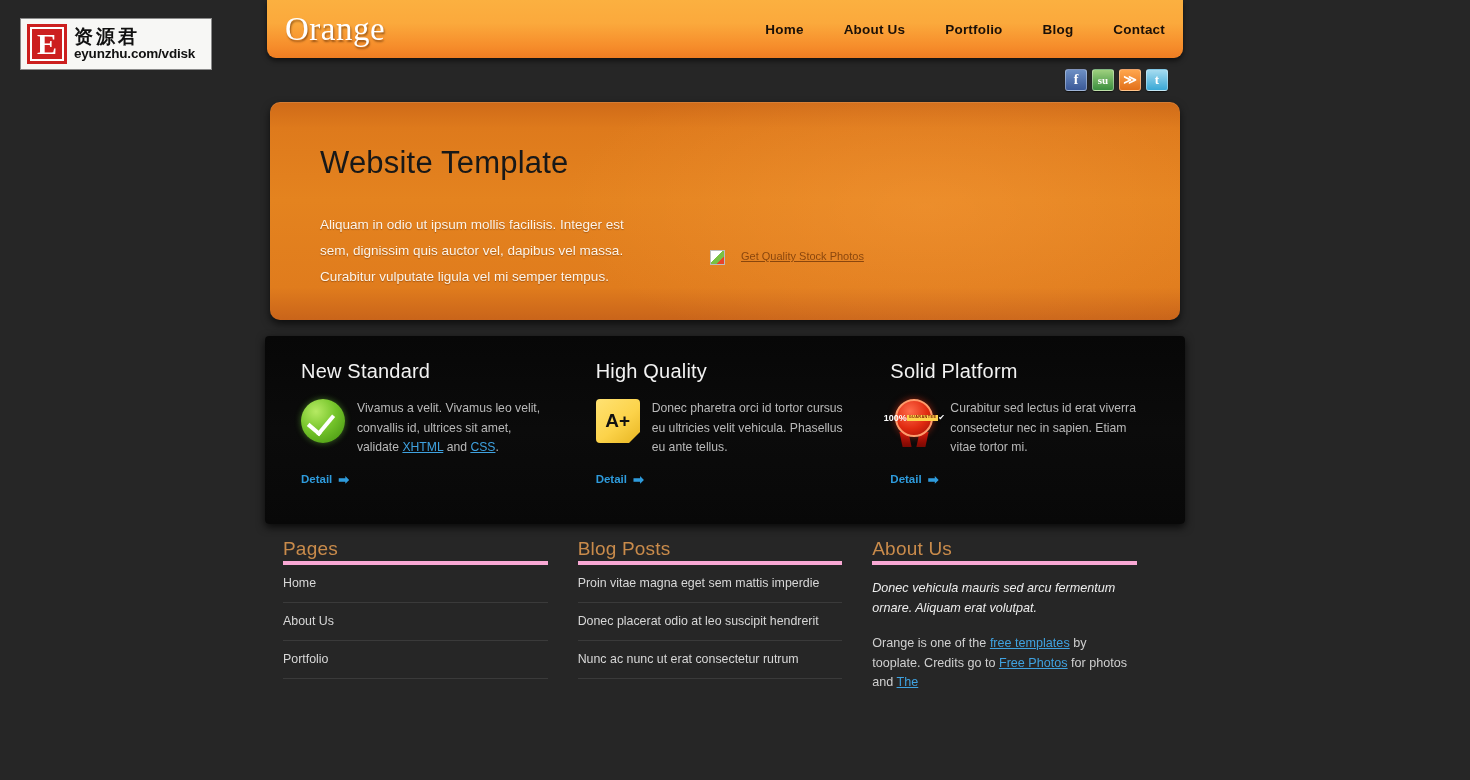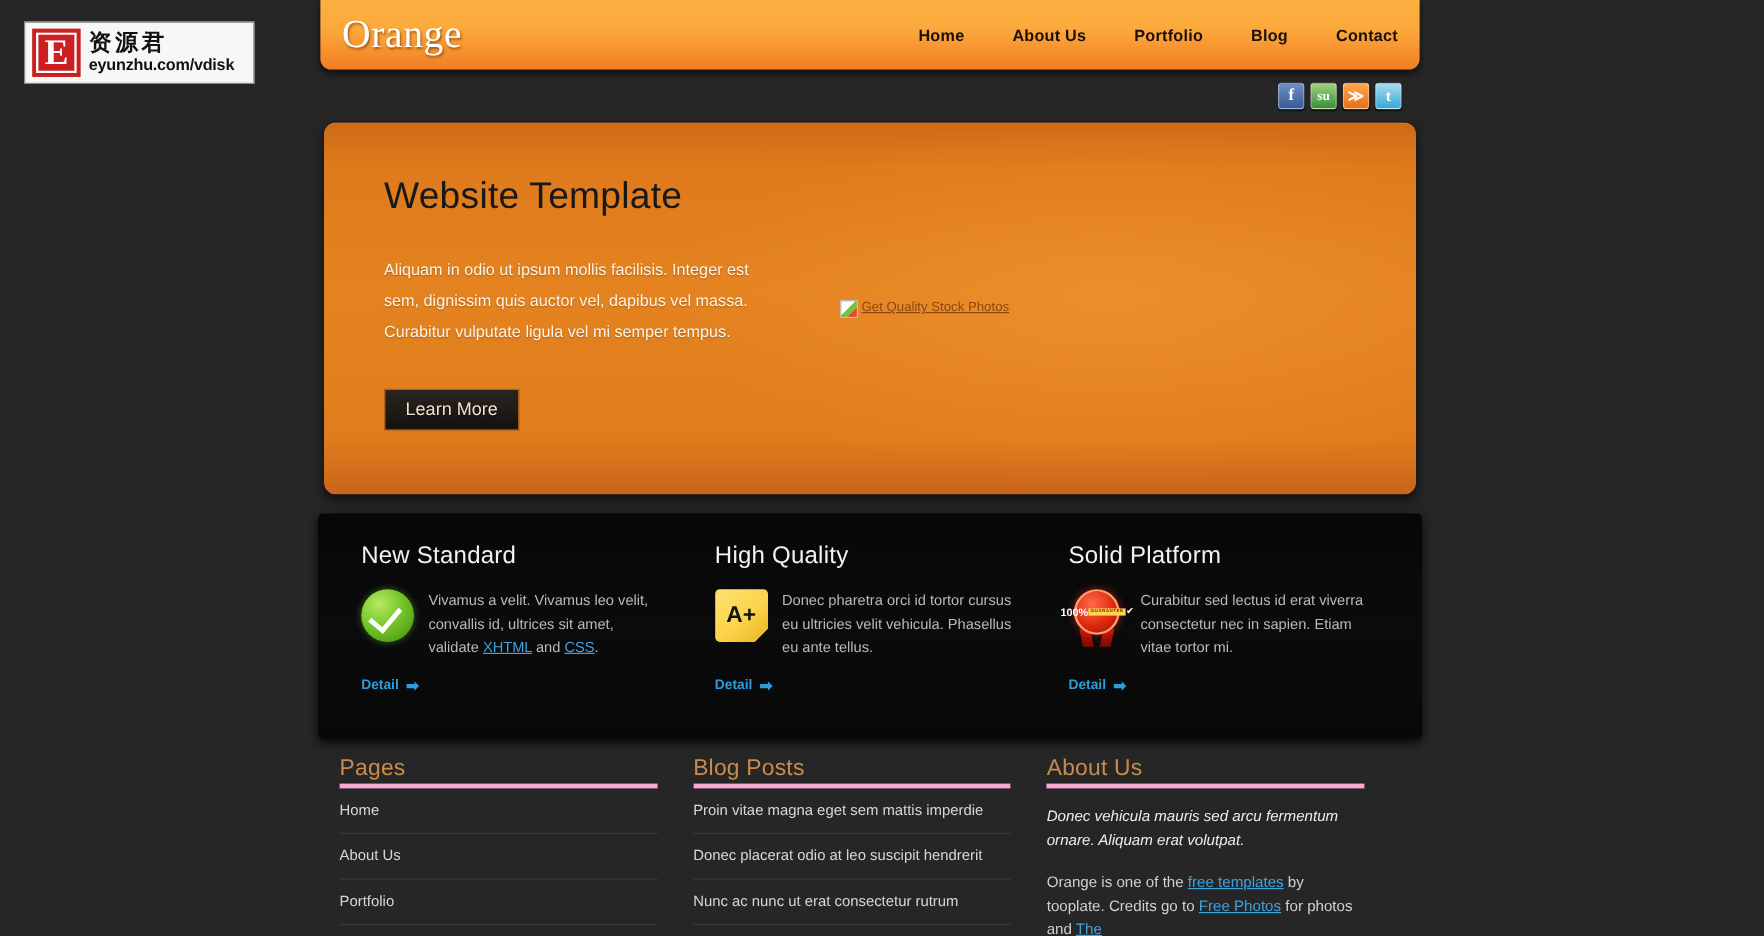--- a/index.html
+++ b/index.html
@@ -83,21 +83,21 @@
     border:1px solid rgba(255,255,255,.35);
   }
   .sic-fb{ background:linear-gradient(to bottom,#6d8fc4,#3b5998); }
   .sic-su{ background:linear-gradient(to bottom,#9ed07e,#3b8f3f); font-size:11px; }
   .sic-rss{ background:linear-gradient(to bottom,#ffa64d,#e2701a); font-size:13px; }
   .sic-tw{ background:linear-gradient(to bottom,#a6dcf0,#3aa8d6); font-size:13px; }
 
   
   .banner{
     position:relative;
-    height:310px; margin:0 5px;
+    height:218px; margin:0 5px;
     border-radius:10px;
     background:
       radial-gradient(ellipse 520px 220px at 72% 48%, rgba(255,165,70,0.32) 0%, rgba(255,165,70,0) 70%),
       linear-gradient(to bottom,#cf6a18 0%,#de7a1c 12%,#e4831f 45%,#e07c1d 85%,#c9641a 100%);
     box-shadow:0 4px 9px rgba(0,0,0,0.65), inset 0 1px 0 rgba(255,255,255,0.12);
     overflow:hidden;
   }
   .banner-title{
     position:absolute; left:50px; top:43px;
     font-size:31px; color:#181818;
@@ -110,22 +110,22 @@
   }
   .banner-btn{
     position:absolute; left:50px; top:222px;
     background:linear-gradient(to bottom,#2a2520,#14110e);
     color:#f3e4cf; border:1px solid #b35f14;
     font-size:15px; padding:8px 17px;
     text-shadow:0 1px 1px #000;
     cursor:pointer;
   }
   .broken-img{
-    position:absolute; left:430px; top:148px;
-    display:flex; align-items:flex-start; gap:3px;
+    position:absolute; left:440px; top:148px;
+    display:flex; align-items:flex-start; gap:16px;
   }
   .broken-icon{
     width:15px; height:15px; flex:0 0 15px;
     background:linear-gradient(135deg,#fff 0 45%,#7ac143 45% 70%,#e8452a 70% 100%);
     border:1px solid #bdbdbd;
   }
   .broken-alt{
     font-size:11px; color:#7a3c0a; text-decoration:underline;
     white-space:nowrap; opacity:.85; line-height:13px;
   }

